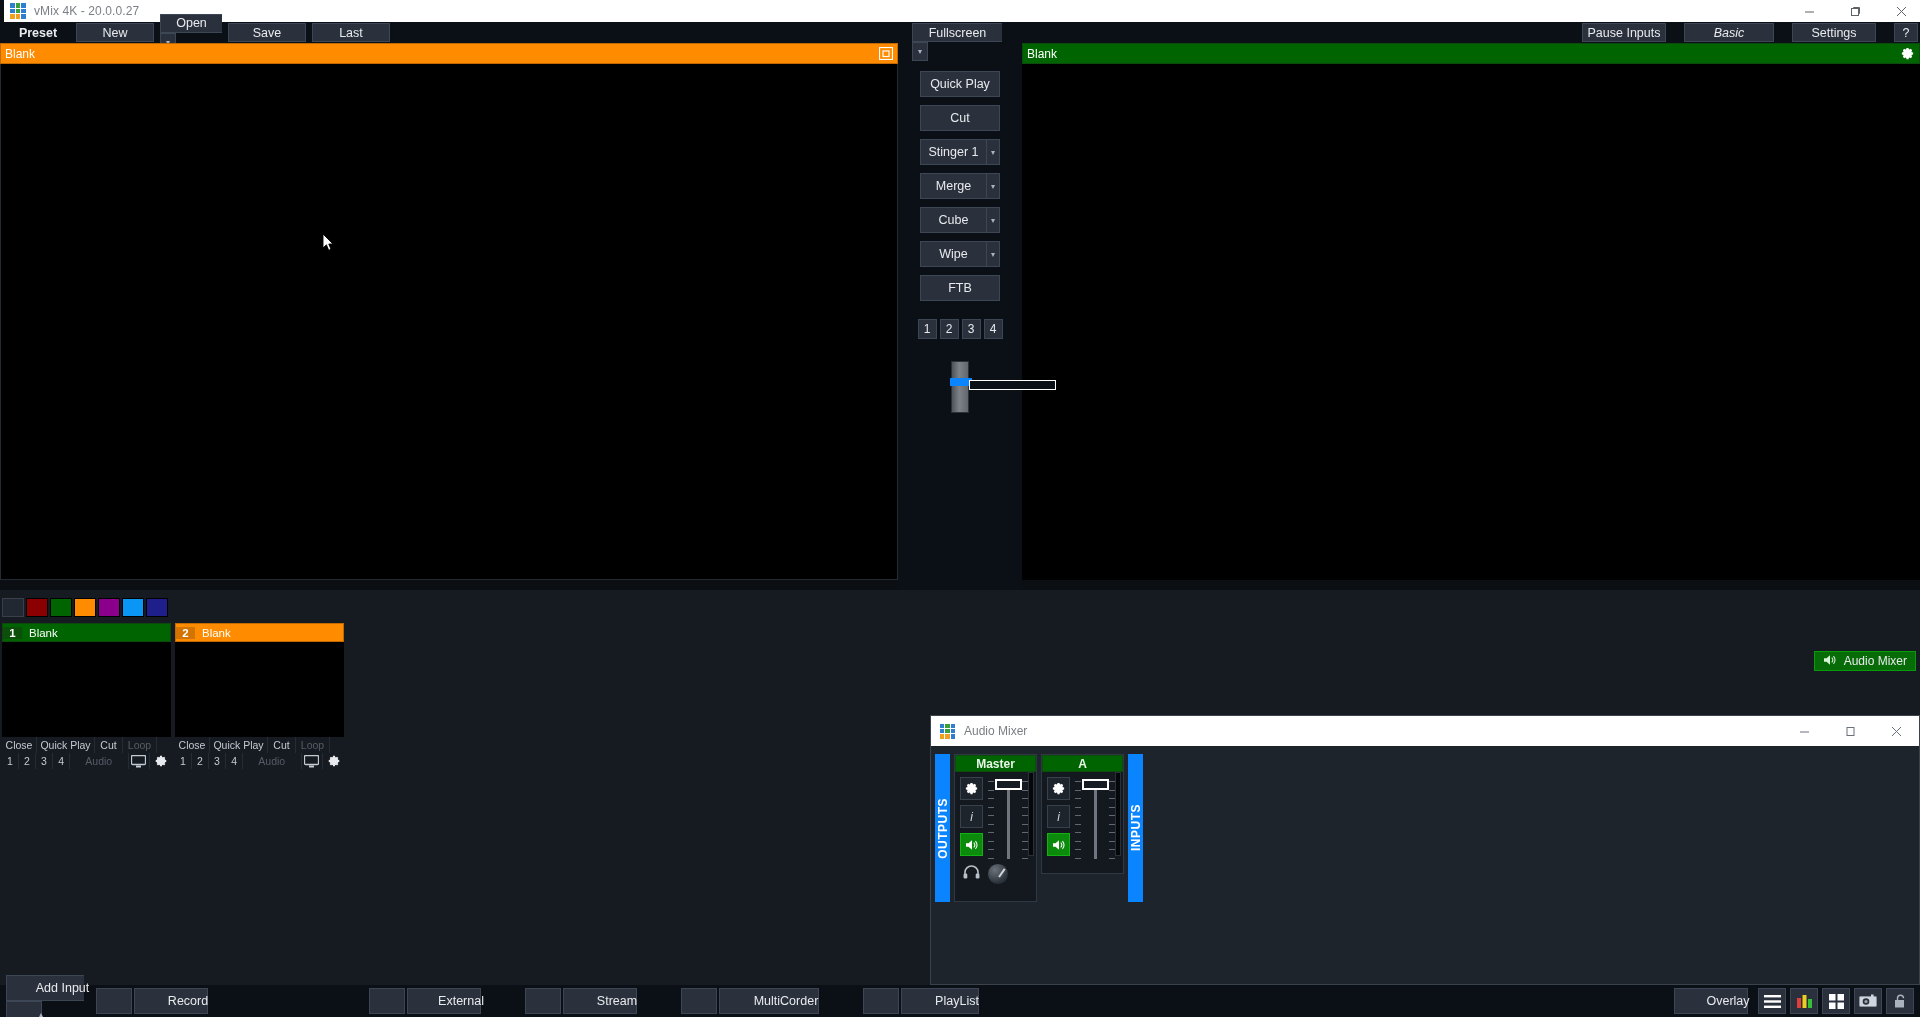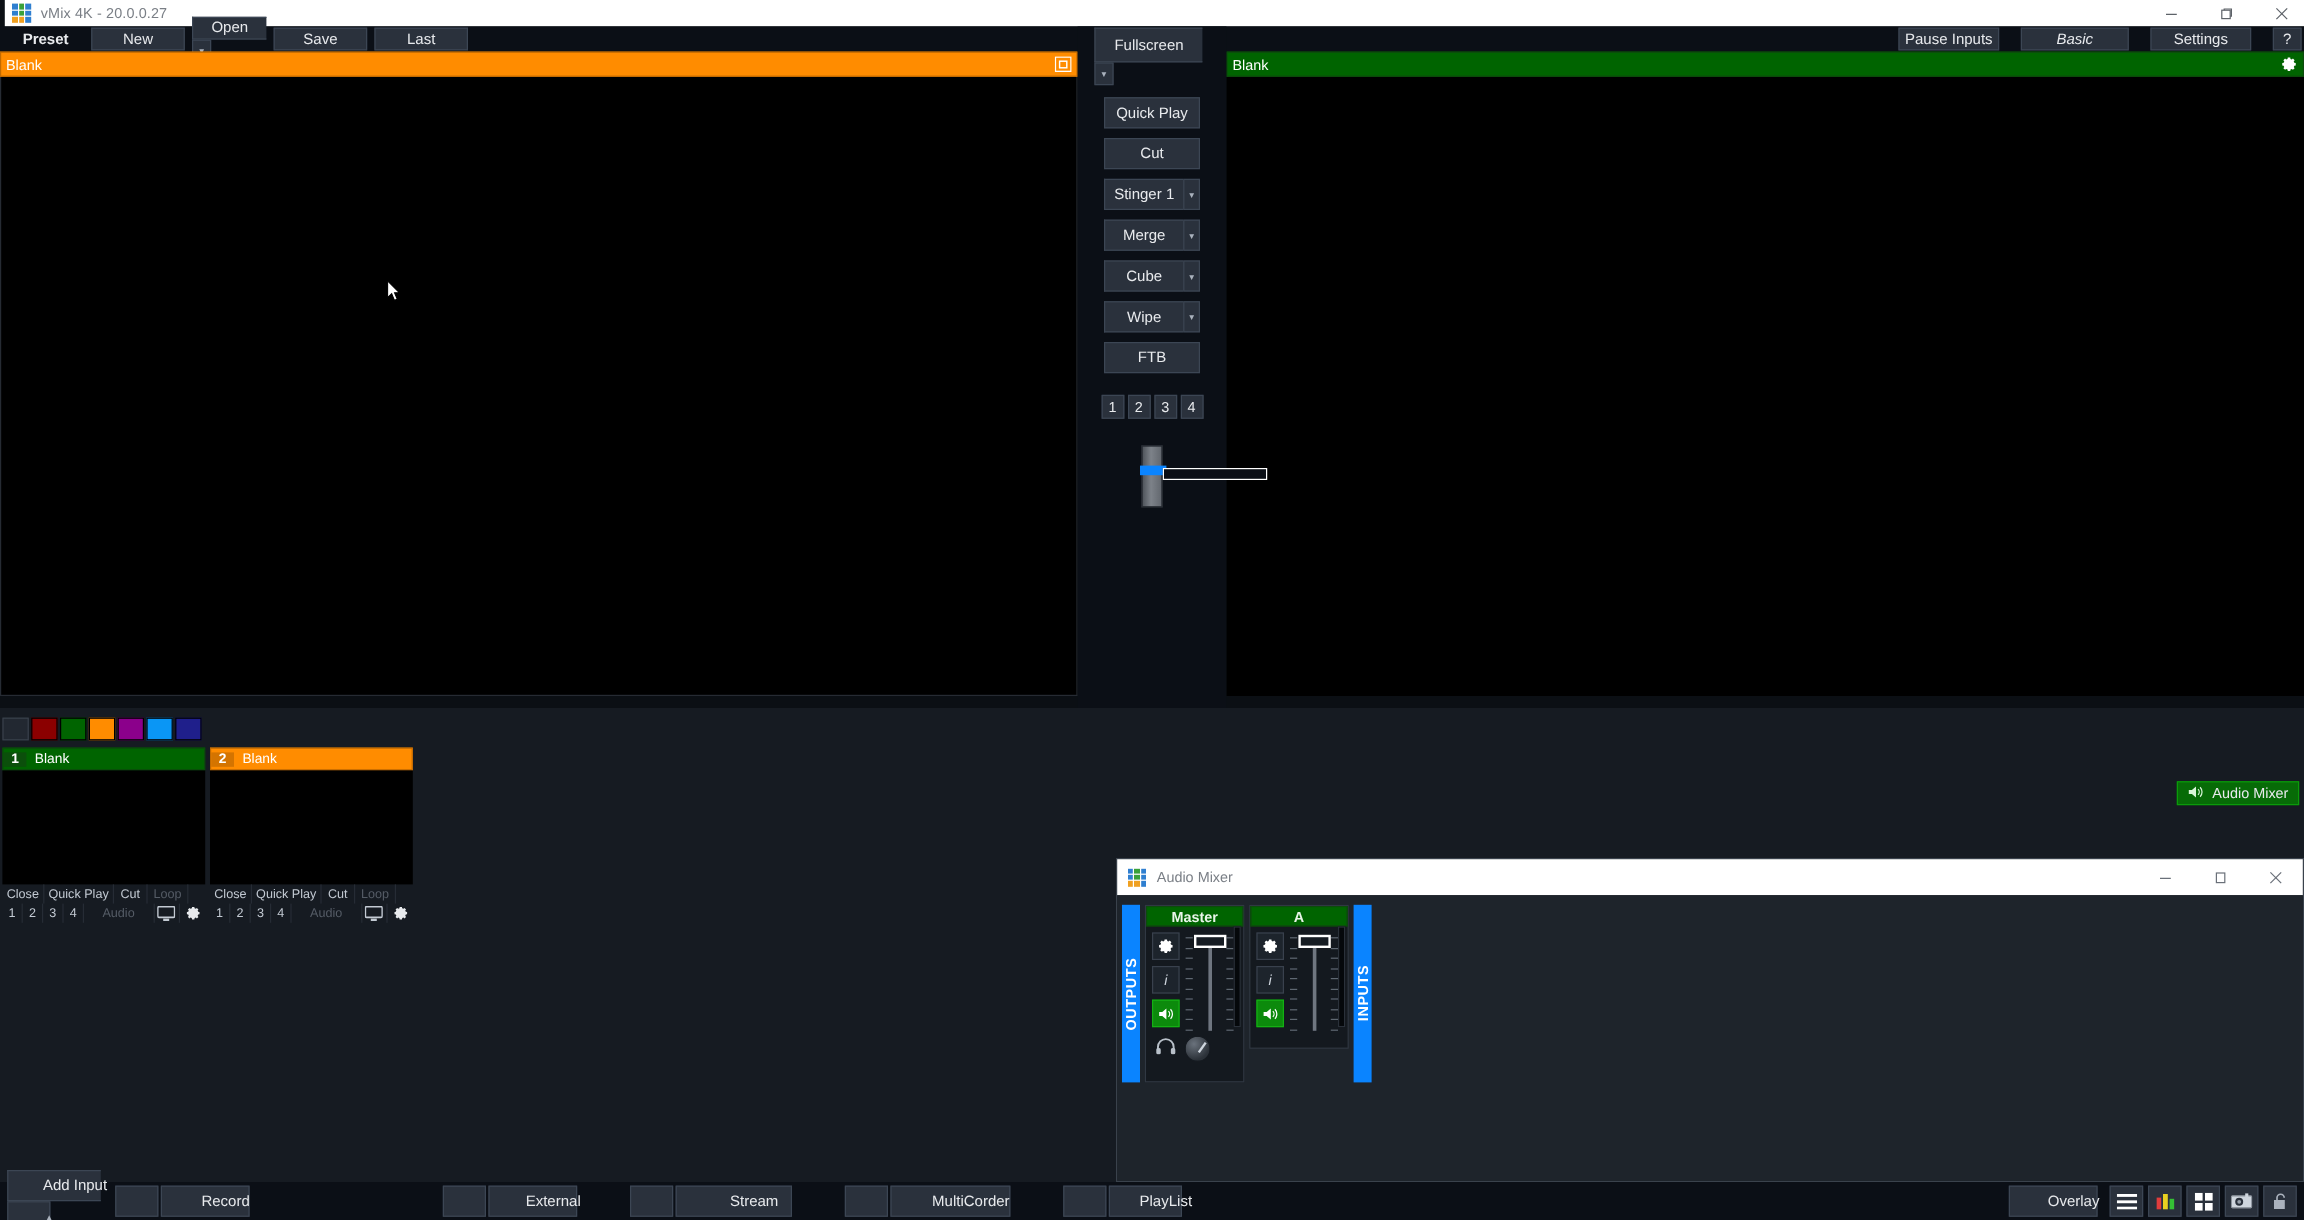--- a/index.html
+++ b/index.html
@@ -63,21 +63,21 @@
   .vhead.green  { background: #006400; border: 1px solid #0d4a0d; }
   .vhead .name { font-size: 12px; }
   .vhead .ico { margin-left: auto; display:flex; align-items:center; }
   .vbody { height: 516px; background: #000000; }
   .vbox.preview .vbody { border: 1px solid #262b33; border-top: none; }
 
   
   .transcol { position: absolute; top: 22px; left: 898px; width: 124px; height: 568px; background:#0b0f16; }
   .tc-top { display:flex; justify-content:center; padding-top: 1px; }
   .tc-fs { display: flex; }
-  .tc-fs .main { width: 90px; height: 29px; }
+  .tc-fs .main { width: 90px; height: 19px; }
   .tc-fs .arrow { width: 16px; height: 19px; border-left: 1px solid #3c4654; font-size: 8px; color: #aab2bd; }
   .tc-list { margin-top: 10px; display: flex; flex-direction: column; align-items: center; gap: 8px; }
   .trbtn { width: 80px; height: 26px; }
   .trsplit { display: flex; }
   .trsplit .main { width: 66px; height: 26px; border-right: none; }
   .trsplit .arrow { width: 14px; height: 26px; border-left: 1px solid #3c4654; font-size: 8px; color: #aab2bd; }
   .numrow { display: flex; gap: 3px; margin-top: 10px; }
   .numbtn { width: 19px; height: 20px; font-size: 12px; }
   .tbar-wrap { margin-top: 14px; display:flex; justify-content:center; position: relative; height: 56px; }
   .tbar-track {
@@ -174,23 +174,23 @@
 
   
   .bottom { position: absolute; left: 0; top: 985px; width: 1920px; height: 32px; background: #0b0f16;
             display: flex; align-items: center; }
   .bb { height: 26px; padding-left: 34px; }
   .bb-gear { width: 30px; margin-left: 6px; }
   .bb-add .main { width: 78px; }
   .bb-add .arrow { width: 17px; border-left: 1px solid #3c4654; font-size: 8px; color:#aab2bd; }
   .bb-record { width: 74px; margin-left: 2px; }
   .bb-ext { width: 74px; margin-left: 2px; }
-  .bb-stream { width: 97px; margin-left: 2px; }
+  .bb-stream { width: 74px; margin-left: 2px; }
   .bb-multi { width: 100px; margin-left: 2px; }
-  .bb-play { width: 61px; margin-left: 2px; }
+  .bb-play { width: 78px; margin-left: 2px; }
   .sp1 { width: 155px; } .sp2 { width: 38px; } .sp3 { width: 38px; } .sp4 { width: 38px; }
   .bottom .right { margin-left: auto; display:flex; align-items:center; margin-right: 6px; }
   .bb-overlay { width: 74px; margin-right: 6px; }
   .ibtn { width: 28px; height: 26px; background: #2a313c; border: 1px solid #3c4654;
           display:flex; align-items:center; justify-content:center; margin-left: 4px; }
 
   .cursor { position: absolute; left: 322px; top: 233px; pointer-events: none; }
 </style>
 </head>
 <body>

